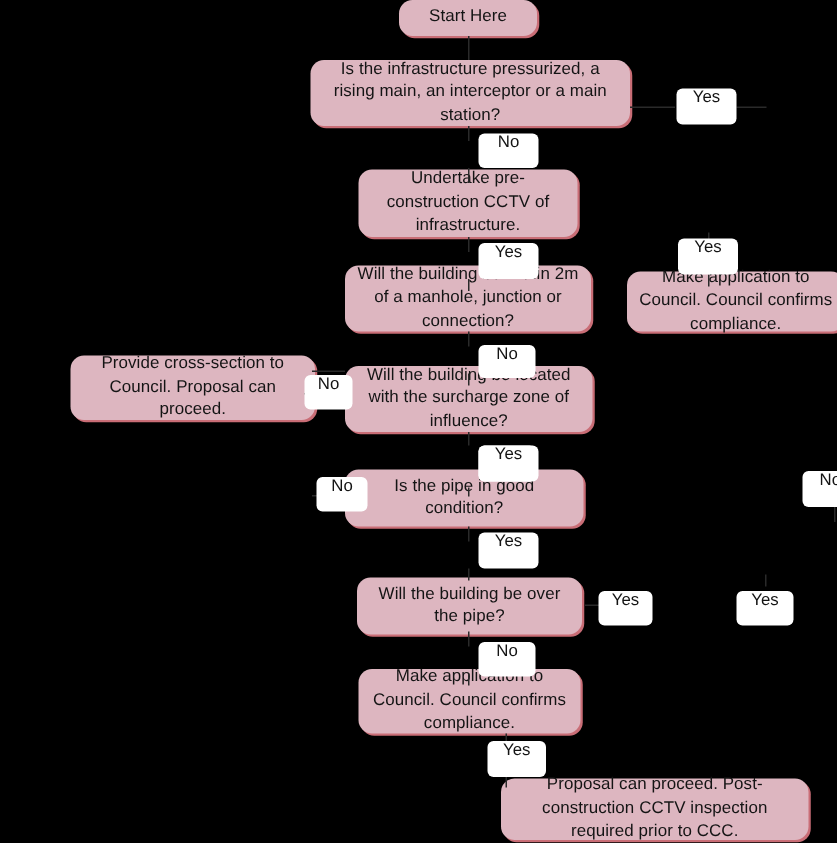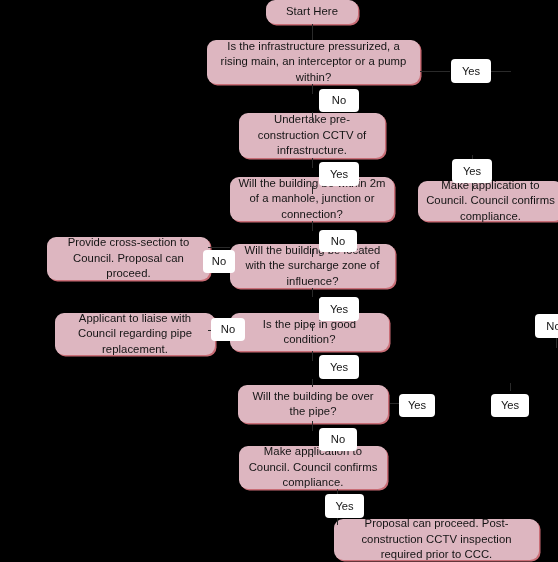--- a/index.html
+++ b/index.html
@@ -39,21 +39,21 @@
   .edge-label {
     position: absolute;
     box-sizing: border-box;
     background: #ffffff;
     border-radius: 4px;
     color: #141414;
     font-size: 11.2px;
     line-height: 13px;
     text-align: center;
     display: flex;
-    align-items: center;
+    align-items: flex-start;
     justify-content: center;
     z-index: 6;
   }
   .connector {
     position: absolute;
     background: #2a2a2a;
     z-index: 1;
   }
   .connector.h { height: 1px; }
   .connector.v { width: 1px; }
@@ -93,21 +93,21 @@
 
   <div class="connector h" style="left:350px; top:403px; width:22px;"></div>
   <div class="connector v" style="left:470px; top:383px; height:8px;"></div>
   <div class="connector v" style="left:516px; top:338px; height:10px;"></div>
 
   <div class="node" style="left:226px; top:0px; width:92px; height:24px;">
     <span>Start Here</span>
   </div>
 
   <div class="node" style="left:167px; top:40px; width:213px; height:44px;">
-    <span>Is the infrastructure pressurized, a rising main, an interceptor or a pump within?</span>
+    <span>Is the infrastructure pressurized, a rising main, an interceptor or a main station?</span>
   </div>
 
 
   <div class="node" style="left:199px; top:113px; width:146px; height:45px;">
     <span>Undertake pre-construction CCTV of infrastructure.</span>
   </div>
 
   <div class="node" style="left:378px; top:181px; width:145px; height:40px;">
     <span>Make application to Council. Council confirms compliance.</span>
   </div>
@@ -118,23 +118,20 @@
 
   <div class="node" style="left:7px; top:237px; width:163px; height:43px;">
     <span>Provide cross-section to Council. Proposal can proceed.</span>
   </div>
 
   <div class="node" style="left:190px; top:244px; width:165px; height:44px;">
     <span>Will the building be located with the surcharge zone of influence?</span>
   </div>
 
 
-  <div class="node" style="left:15px; top:313px; width:160px; height:42px;">
-    <span>Applicant to liaise with Council regarding pipe replacement.</span>
-  </div>
 
   <div class="node" style="left:190px; top:313px; width:159px; height:38px;">
     <span>Is the pipe in good condition?</span>
   </div>
 
   <div class="node" style="left:198px; top:385px; width:150px; height:38px;justify-content:flex-end;">
     <span>Will the building be over the pipe?</span>
   </div>
 
 

